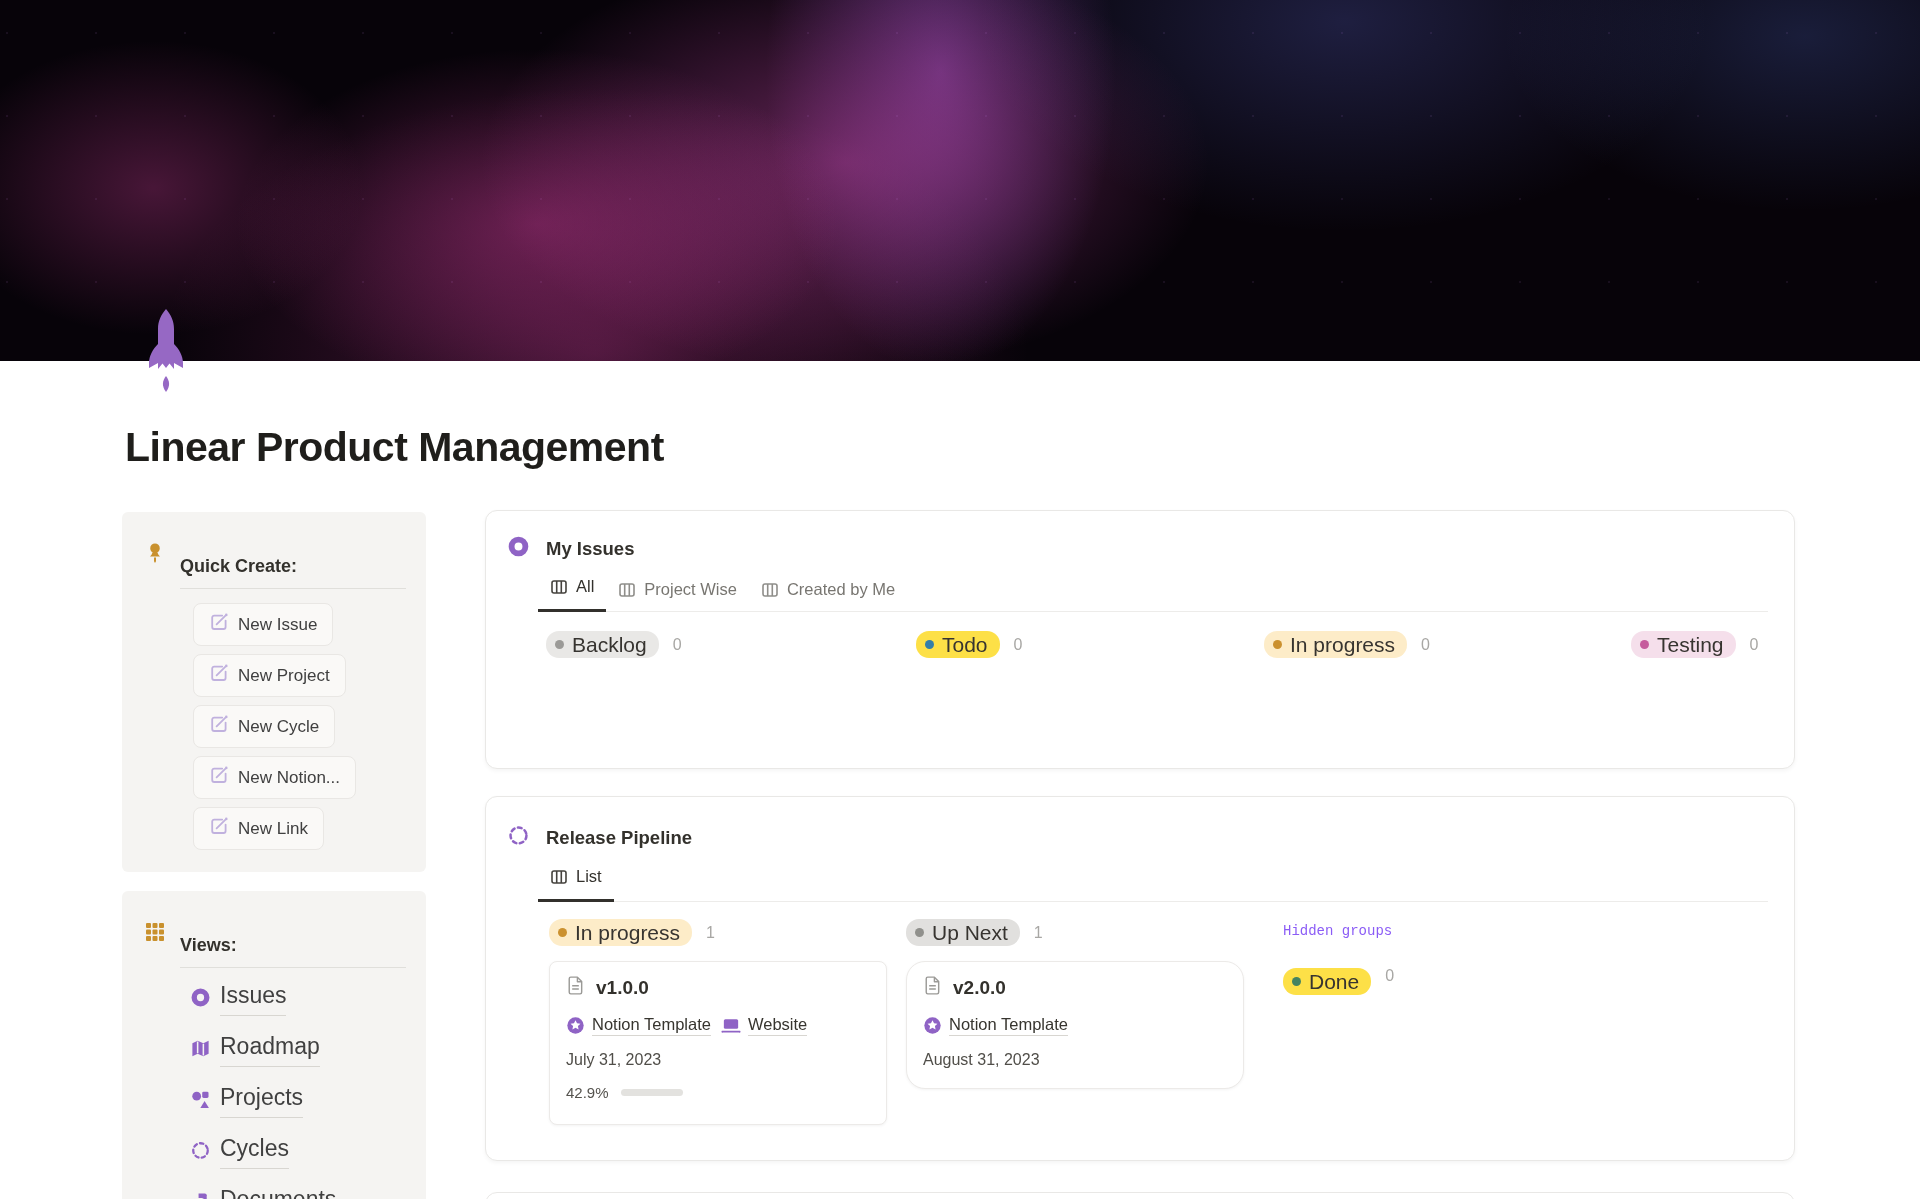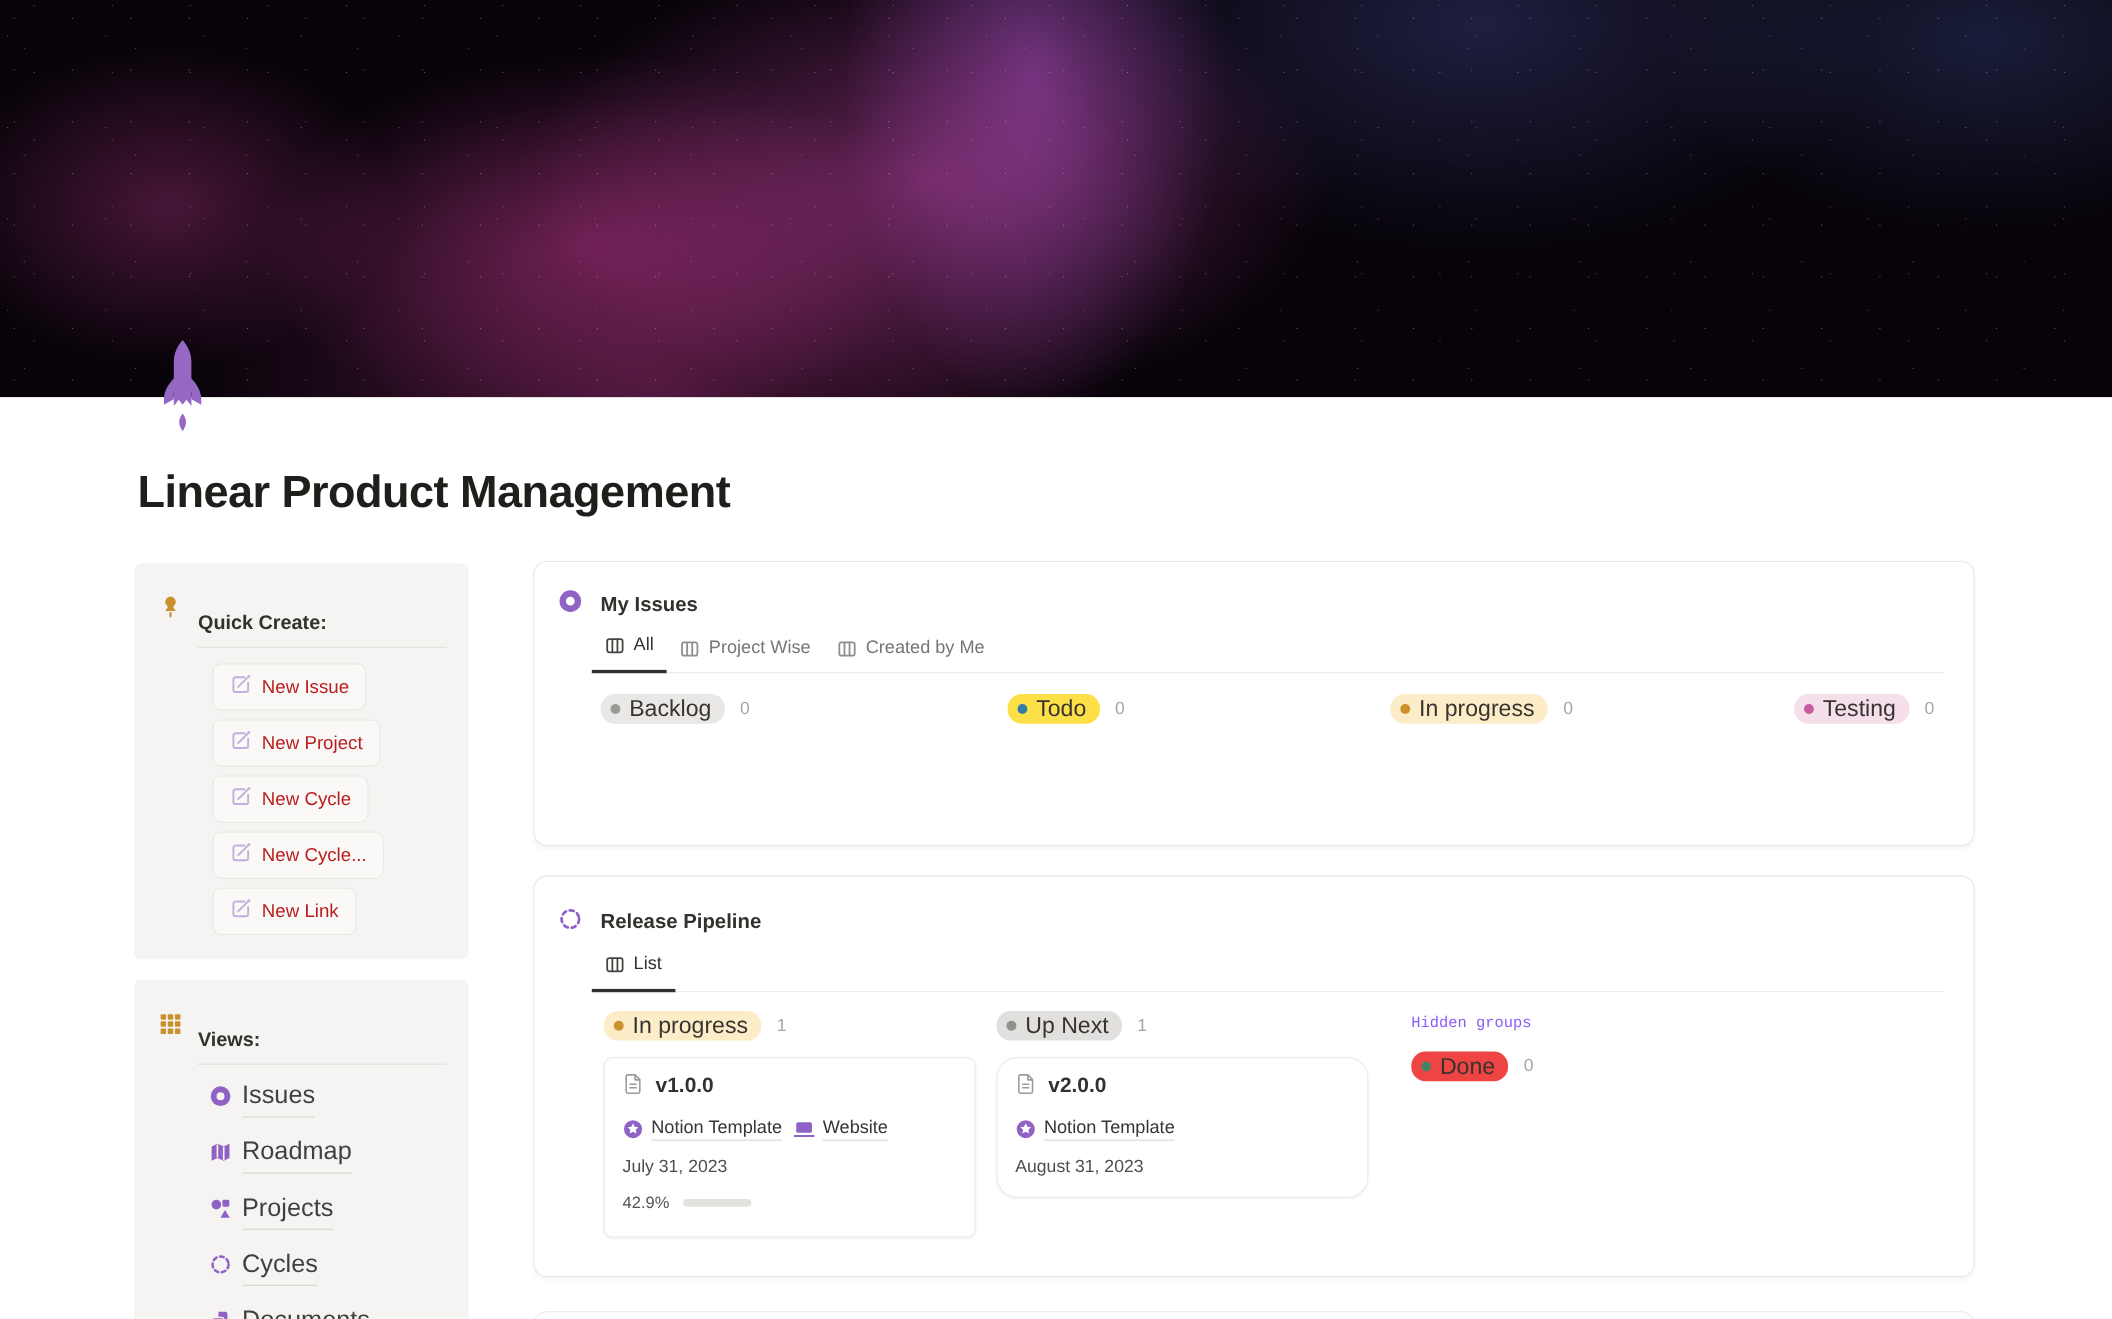--- a/index.html
+++ b/index.html
@@ -36,21 +36,21 @@
   .sidebar { position:absolute; left:122px; top:512px; width:304px; }
   .side-card { background:#f5f4f2; border-radius:6px; padding:20px 20px 22px 22px; }
   .side-card + .side-card { margin-top:19px; }
   .side-head { display:flex; align-items:center; gap:14px; }
   .side-title { font-size:18px; font-weight:700; color:#33312c;margin-top:24px; }
   .side-divider { height:1px; background:#e0dfdb; margin:11px 0 14px 36px; }
 
   .btn-col { margin-left:49px; display:flex; flex-direction:column; align-items:flex-start; gap:8px; }
   .qc-btn { display:inline-flex; align-items:center; gap:9px; background:#faf9f7;
     border:1px solid #e9e7e4; border-radius:8px; padding:8px 15px; font-size:17px;
-    color:#b91c1c; font-family:inherit; cursor:pointer; }
+    color:#404040; font-family:inherit; cursor:pointer; }
 
   .view-col { margin-left:46px; display:flex; flex-direction:column; align-items:flex-start; gap:17px; margin-top:2px; }
   .view-link { display:inline-flex; align-items:center; gap:9px; cursor:pointer; text-decoration:none; }
   .vl-label { font-size:23px; color:#404040; border-bottom:1.5px solid #d8d6d1; padding-bottom:6px; }
 
   
   .card { position:absolute; left:485px; width:1310px; background:#fff;
     border:1px solid #e9e8e6; border-radius:12px; box-shadow:0 2px 4px rgba(15,15,15,.045); }
   .card-head { position:absolute; left:21px; top:24px; display:flex; align-items:center; gap:16px; }
   .card-title { font-size:18.5px; font-weight:700; color:#33312c; }
@@ -63,21 +63,21 @@
   .tab.active { color:#33312c; font-weight:500; border-bottom:3px solid #32302c; }
   .tab.active .tabicon { color:#45433e; }
 
   .pill { display:inline-flex; align-items:center; gap:8px; height:27px; padding:0 12px 0 9px;
     border-radius:13px; font-size:21px; color:#373430; }
   .pill .dot { width:9px; height:9px; border-radius:50%; display:inline-block; }
   .g-gray   { background:#e9e8e6; } .g-gray .dot   { background:#9b9a97; }
   .g-blue   { background:#fde047; } .g-blue .dot   { background:#337ea9; }
   .g-yellow { background:#fdecc8; } .g-yellow .dot { background:#cb912f; }
   .g-pink   { background:#f5dfeb; } .g-pink .dot   { background:#c65c9d; }
-  .g-green  { background:#ef4444; } .g-green .dot  { background:#448361; }
+  .g-green  { background:#fde047;margin-top:12px; } .g-green .dot  { background:#448361; }
   .g-dgray  { background:#e1e0de; } .g-dgray .dot  { background:#90908c; }
   .count { font-size:16px; color:#a8a7a4; margin-left:14px; }
   .pill-row { display:flex; align-items:center; }
 
   .hidden-groups { font-size:14px; color:#8b5cf6;font-family:Liberation Mono, monospace; }
 
   .rp-card { background:#fff; border:1px solid #eceae8; border-radius:8px;
     box-shadow:0 1px 3px rgba(15,15,15,.05); padding:13px 16px 14px; width:338px; }
   .rp-title-row { display:flex; align-items:center; gap:11px; }
   .rp-title { font-size:19px; font-weight:600; color:#33312c; }
@@ -152,21 +152,21 @@
         <span>New Cycle</span>
       </button>
       <button class="qc-btn">
         <span><svg width="20" height="20" viewBox="0 0 20 20">
               <g stroke="#c0b1de" stroke-width="1.8" fill="none" stroke-linecap="round">
                 <path d="M13.2,3.6 H5.2 a2,2 0 0 0 -2,2 V15 a2,2 0 0 0 2,2 h9.4 a2,2 0 0 0 2,-2 V8.6"></path>
                 <path d="M7.6,12.4 L16.2,3.8"></path>
               </g>
               <circle cx="17.3" cy="2.9" r="1.3" fill="#c0b1de"></circle>
             </svg></span>
-        <span>New Cycle...</span>
+        <span>New Notion...</span>
       </button>
       <button class="qc-btn">
         <span><svg width="20" height="20" viewBox="0 0 20 20">
               <g stroke="#c0b1de" stroke-width="1.8" fill="none" stroke-linecap="round">
                 <path d="M13.2,3.6 H5.2 a2,2 0 0 0 -2,2 V15 a2,2 0 0 0 2,2 h9.4 a2,2 0 0 0 2,-2 V8.6"></path>
                 <path d="M7.6,12.4 L16.2,3.8"></path>
               </g>
               <circle cx="17.3" cy="2.9" r="1.3" fill="#c0b1de"></circle>
             </svg></span>
         <span>New Link</span>

